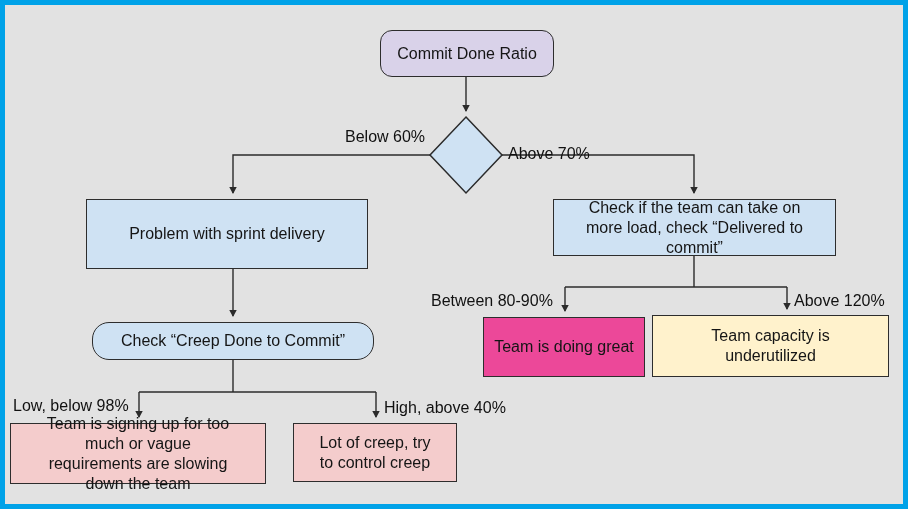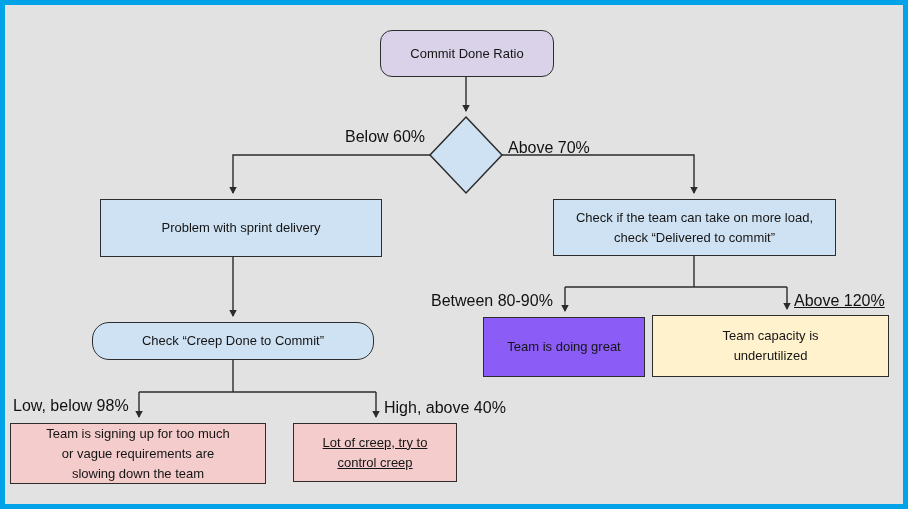--- a/index.html
+++ b/index.html
@@ -16,27 +16,27 @@
     pointer-events:none;
     z-index:5;
   }
   .wires{position:absolute;left:0;top:0;z-index:1;}
   .node{
     position:absolute;
     display:flex;align-items:center;justify-content:center;
     text-align:center;
     box-sizing:border-box;
     border:1.5px solid #2d2d2d;
-    font-size:13px;line-height:20px;color:#151515;
+    font-size:16px;line-height:20px;color:#151515;
     z-index:2;
   }
   .root{background:#d9d2e9;border-radius:12px;}
   .proc{background:#cfe2f3;}
   .rounded{border-radius:17px;}
-  .green{background:#8b5cf6;}
+  .green{background:#ec4899;}
   .yellow{background:#fff2cc;padding:0 40px;}
   .pink{background:#f4cccc;}
   .edge-label{
     position:absolute;
     font-size:16px;line-height:16px;color:#111;
     white-space:nowrap;z-index:3;
   }
 </style>
 </head>
 <body>
@@ -66,40 +66,40 @@
     <path d="M376,392 V417" stroke="#2b2b2b" stroke-width="1.4" fill="none" marker-end="url(#arrow)"></path>
 
     <path d="M694,256 V287" stroke="#2b2b2b" stroke-width="1.4" fill="none"></path>
     <path d="M565,287 H787" stroke="#2b2b2b" stroke-width="1.4" fill="none"></path>
     <path d="M565,287 V311" stroke="#2b2b2b" stroke-width="1.4" fill="none" marker-end="url(#arrow)"></path>
     <path d="M787,287 V309" stroke="#2b2b2b" stroke-width="1.4" fill="none" marker-end="url(#arrow)"></path>
   </svg>
 
   <div class="node root" style="left:380px;top:30px;width:174px;height:47px;">Commit Done Ratio</div>
 
-  <div class="node proc" style="left:100px;top:199px;width:282px;height:58px;">Problem with sprint delivery</div>
+  <div class="node proc" style="left:86px;top:199px;width:282px;height:70px;">Problem with sprint delivery</div>
 
   <div class="node proc" style="left:553px;top:199px;width:283px;height:57px;padding:4px 20px;">Check if the team can take on more load, check “Delivered to commit”</div>
 
   <div class="node proc rounded" style="left:92px;top:322px;width:282px;height:38px;">Check “Creep Done to Commit”</div>
 
   <div class="node green" style="left:483px;top:317px;width:162px;height:60px;">Team is doing great</div>
 
   <div class="node yellow" style="left:652px;top:315px;width:237px;height:62px;">Team capacity is underutilized</div>
 
   <div class="node pink" style="left:10px;top:423px;width:256px;height:61px;padding:0 32px;">Team is signing up for too much or vague requirements are slowing down the team</div>
 
-  <div class="node pink" style="left:293px;top:423px;width:164px;height:59px;padding:0 25px;text-decoration:underline;">Lot of creep, try to control creep</div>
+  <div class="node pink" style="left:293px;top:423px;width:164px;height:59px;padding:0 25px;">Lot of creep, try to control creep</div>
 
   <div class="edge-label" style="left:345px;top:129px;">Below 60%</div>
 
-  <div class="edge-label" style="left:508px;top:140px;">Above 70%</div>
+  <div class="edge-label" style="left:508px;top:146px;">Above 70%</div>
 
   <div class="edge-label" style="left:431px;top:293px;">Between 80-90%</div>
 
-  <div class="edge-label" style="left:794px;top:293px;text-decoration:underline;">Above 120%</div>
+  <div class="edge-label" style="left:794px;top:293px;">Above 120%</div>
 
   <div class="edge-label" style="left:13px;top:398px;">Low, below 98%</div>
 
   <div class="edge-label" style="left:384px;top:400px;">High, above 40%</div>
 
   <div class="frame"></div>
 </div>
 
 </body></html>

